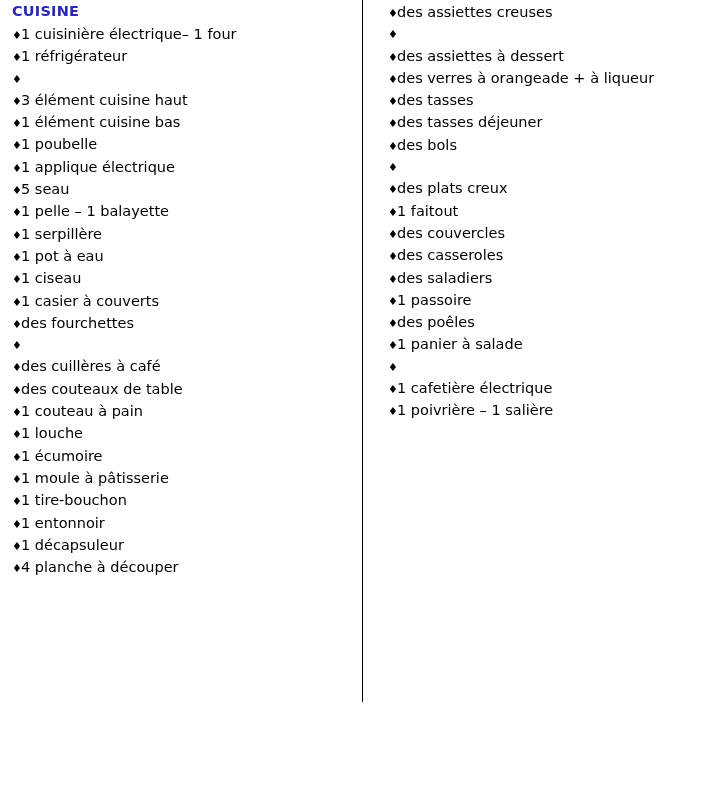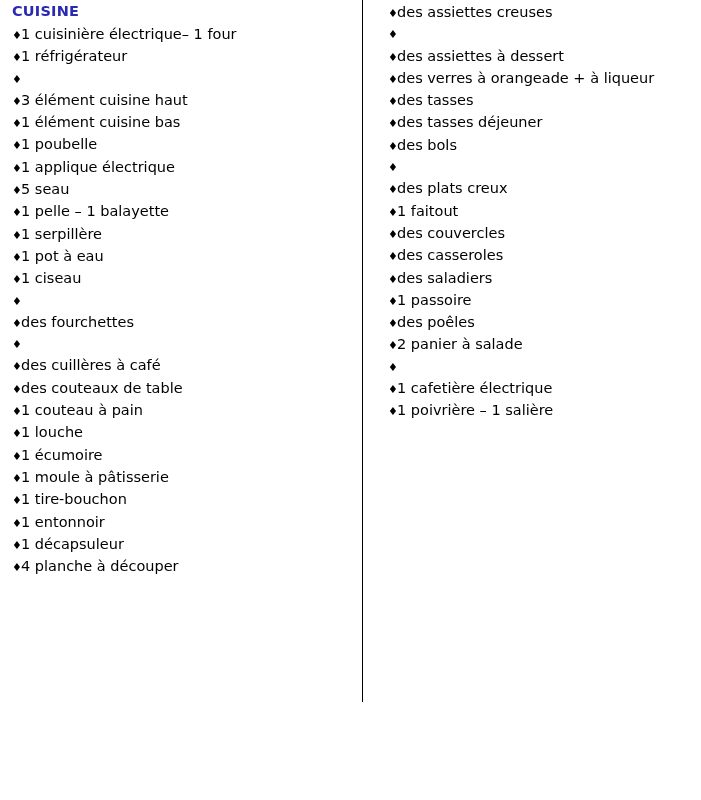--- a/index.html
+++ b/index.html
@@ -136,20 +136,21 @@
           <li>
             <span class="bullet">♦</span>
             <span class="item-text">1 pot à eau</span>
           </li>
           <li>
             <span class="bullet">♦</span>
             <span class="item-text">1 ciseau</span>
           </li>
           <li>
             <span class="bullet">♦</span>
+            <span class="item-text">1 casier à couverts</span>
           </li>
           <li>
             <span class="bullet">♦</span>
             <span class="item-text">des fourchettes</span>
           </li>
           <li>
             <span class="bullet">♦</span>
           </li>
           <li>
             <span class="bullet">♦</span>
@@ -249,21 +250,21 @@
           <li>
             <span class="bullet">♦</span>
             <span class="item-text">1 passoire</span>
           </li>
           <li>
             <span class="bullet">♦</span>
             <span class="item-text">des poêles</span>
           </li>
           <li>
             <span class="bullet">♦</span>
-            <span class="item-text">2 panier à salade</span>
+            <span class="item-text">1 panier à salade</span>
           </li>
           <li>
             <span class="bullet">♦</span>
           </li>
           <li>
             <span class="bullet">♦</span>
             <span class="item-text">1 cafetière électrique</span>
           </li>
           <li>
             <span class="bullet">♦</span>

